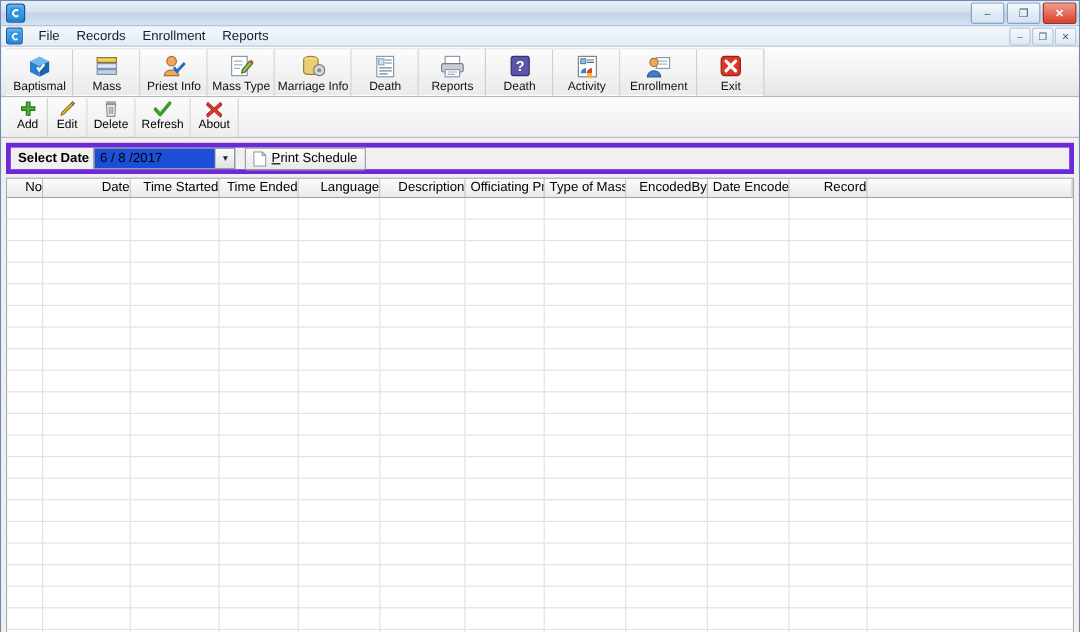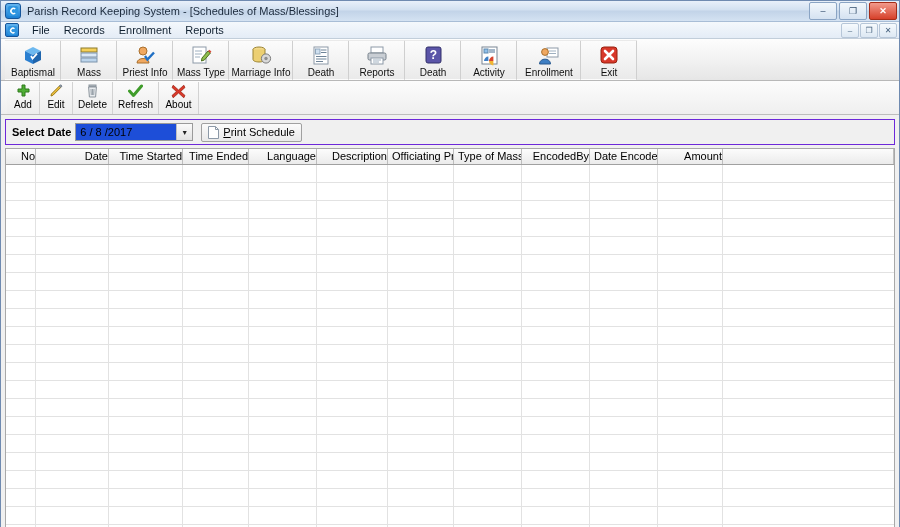--- a/index.html
+++ b/index.html
@@ -111,21 +111,21 @@
   
   .client{
     flex:1 1 auto;
     background:#f0f0f0;
     padding:4px 4px 0 4px;
     box-sizing:border-box;
     display:flex;flex-direction:column;
   }
   .datepanel{
     height:26px;flex:0 0 26px;
-    border:1px solid #6d28d9;
+    border:4px solid #6d28d9;
     background:#f0f0f0;
     display:flex;align-items:center;
     padding-left:6px;box-sizing:border-box;
   }
   .dlabel{font-weight:bold;font-size:11px;margin-right:4px;}
   .datefield{
     width:118px;height:18px;box-sizing:border-box;
     border:1px solid #9a9a9a;background:#1d4ed8;
     display:flex;align-items:center;justify-content:space-between;
     padding-left:4px;font-size:11px;
@@ -175,21 +175,20 @@
 
 <div class="app">
 
   <div class="titlebar">
     <div class="appicon">
       <svg width="10" height="10" viewBox="0 0 10 10" aria-hidden="true">
         <rect x="0" y="0" width="10" height="10" rx="2" fill="#2f95e0"></rect>
         <path d="M7.2 3.0 A2.6 2.6 0 1 0 7.2 7.0" fill="none" stroke="#ffffff" stroke-width="1.6"></path>
       </svg>
     </div>
-    <div class="titletext">Parish Record Keeping System - [Schedules of Mass/Blessings]</div>
     <div class="wincontrols">
       <div class="wbtn">
         <span class="glyph">–</span>
       </div>
       <div class="wbtn">
         <span class="glyph">❐</span>
       </div>
       <div class="wbtn close">
         <span class="glyph">✕</span>
       </div>
@@ -438,21 +437,21 @@
         <div class="gh" style="width:30px">No</div>
         <div class="gh" style="width:73px">Date</div>
         <div class="gh" style="width:74px">Time Started</div>
         <div class="gh" style="width:66px">Time Ended</div>
         <div class="gh" style="width:68px">Language</div>
         <div class="gh" style="width:71px">Description</div>
         <div class="gh" style="width:66px">Officiating Pri...</div>
         <div class="gh" style="width:68px">Type of Mass</div>
         <div class="gh" style="width:68px">EncodedBy</div>
         <div class="gh" style="width:68px">Date Encoded</div>
-        <div class="gh" style="width:65px">Amount</div>
+        <div class="gh" style="width:65px">Record</div>
         <div class="gh" style="flex:1 1 auto"></div>
       </div>
       <div class="gridbody" id="gridbody">
           <div class="grow">
             <div class="gcell" style="width: 30px;"></div>
             <div class="gcell" style="width: 73px;"></div>
             <div class="gcell" style="width: 74px;"></div>
             <div class="gcell" style="width: 66px;"></div>
             <div class="gcell" style="width: 68px;"></div>
             <div class="gcell" style="width: 71px;"></div>

